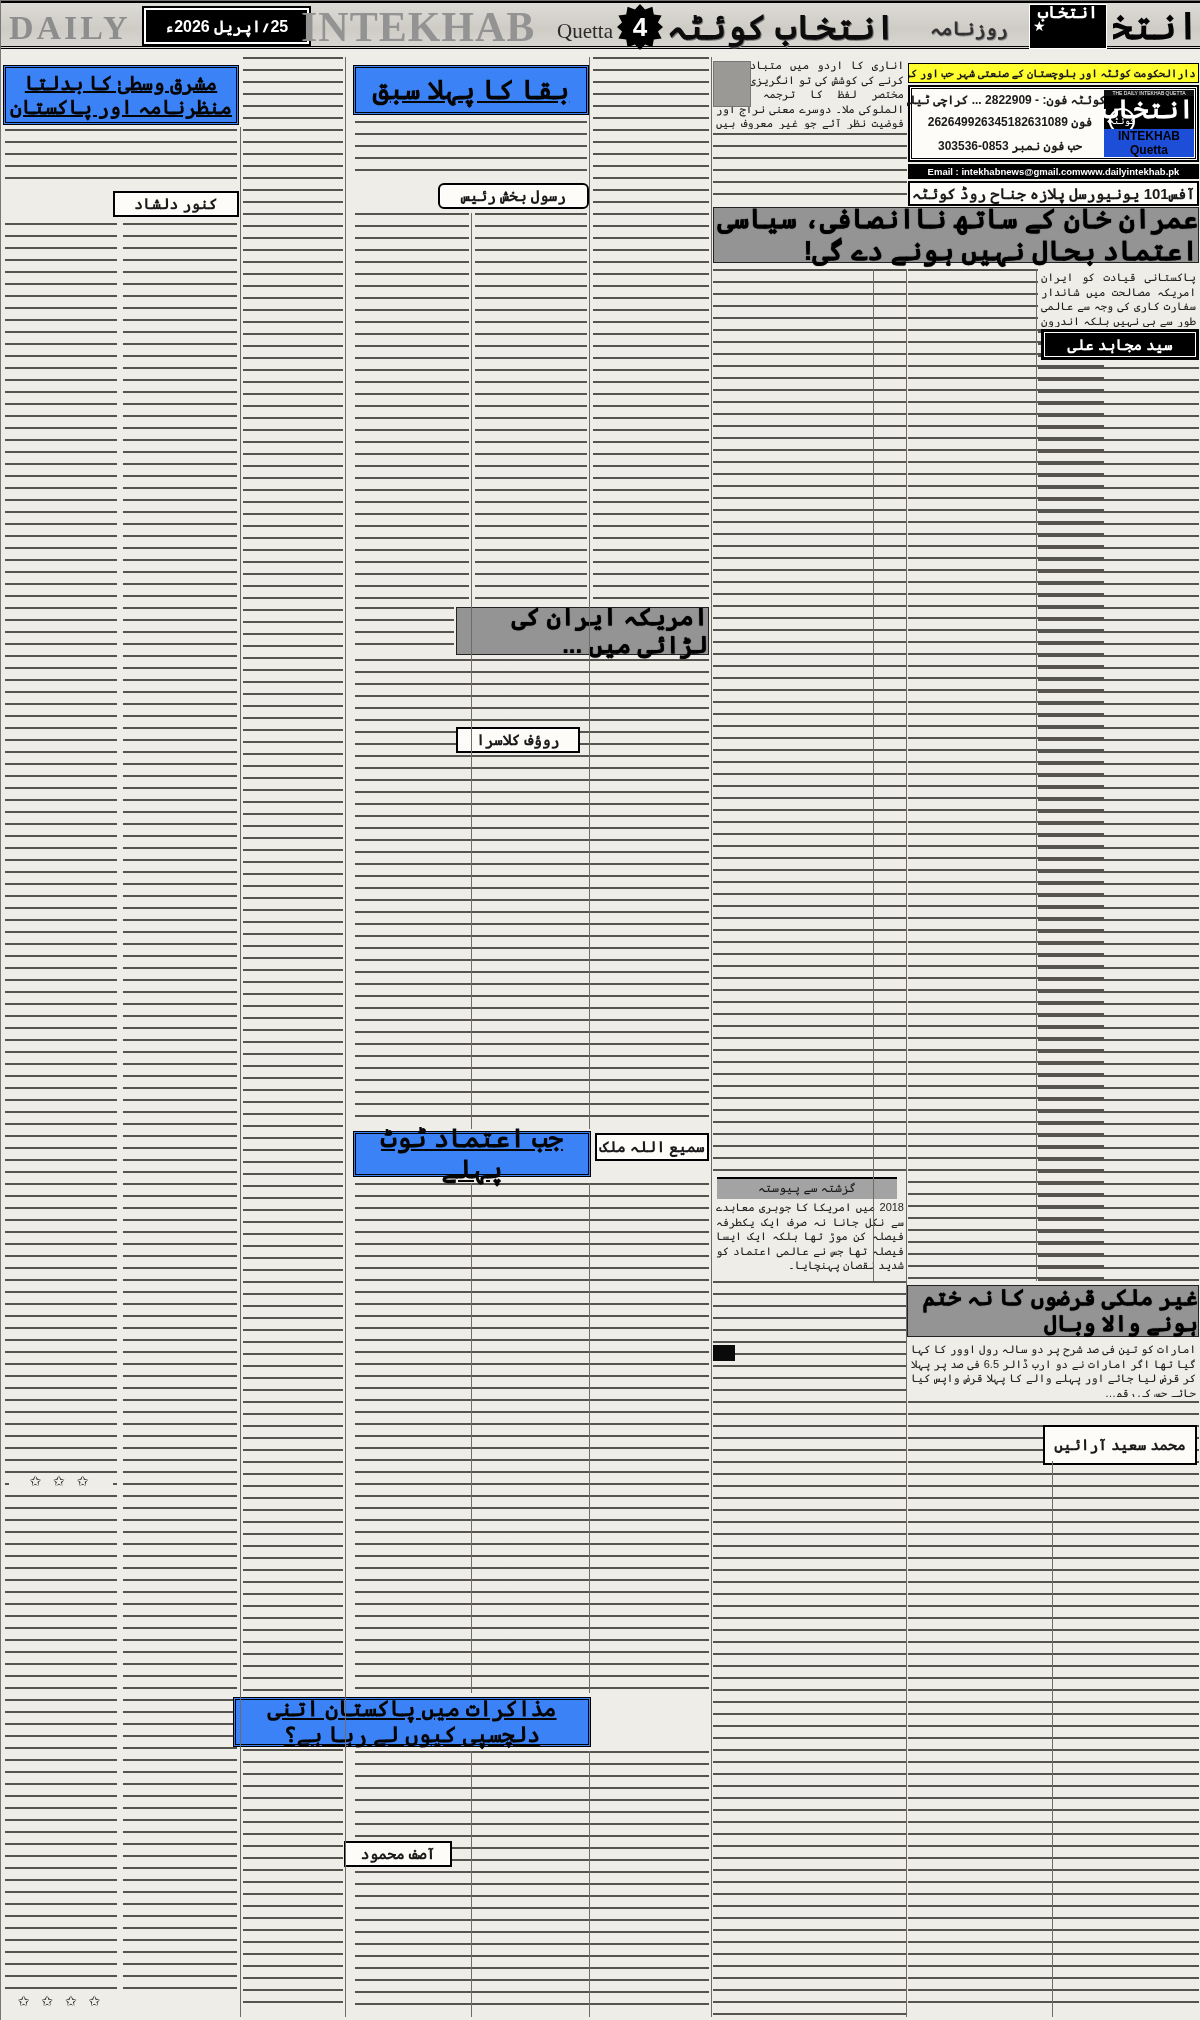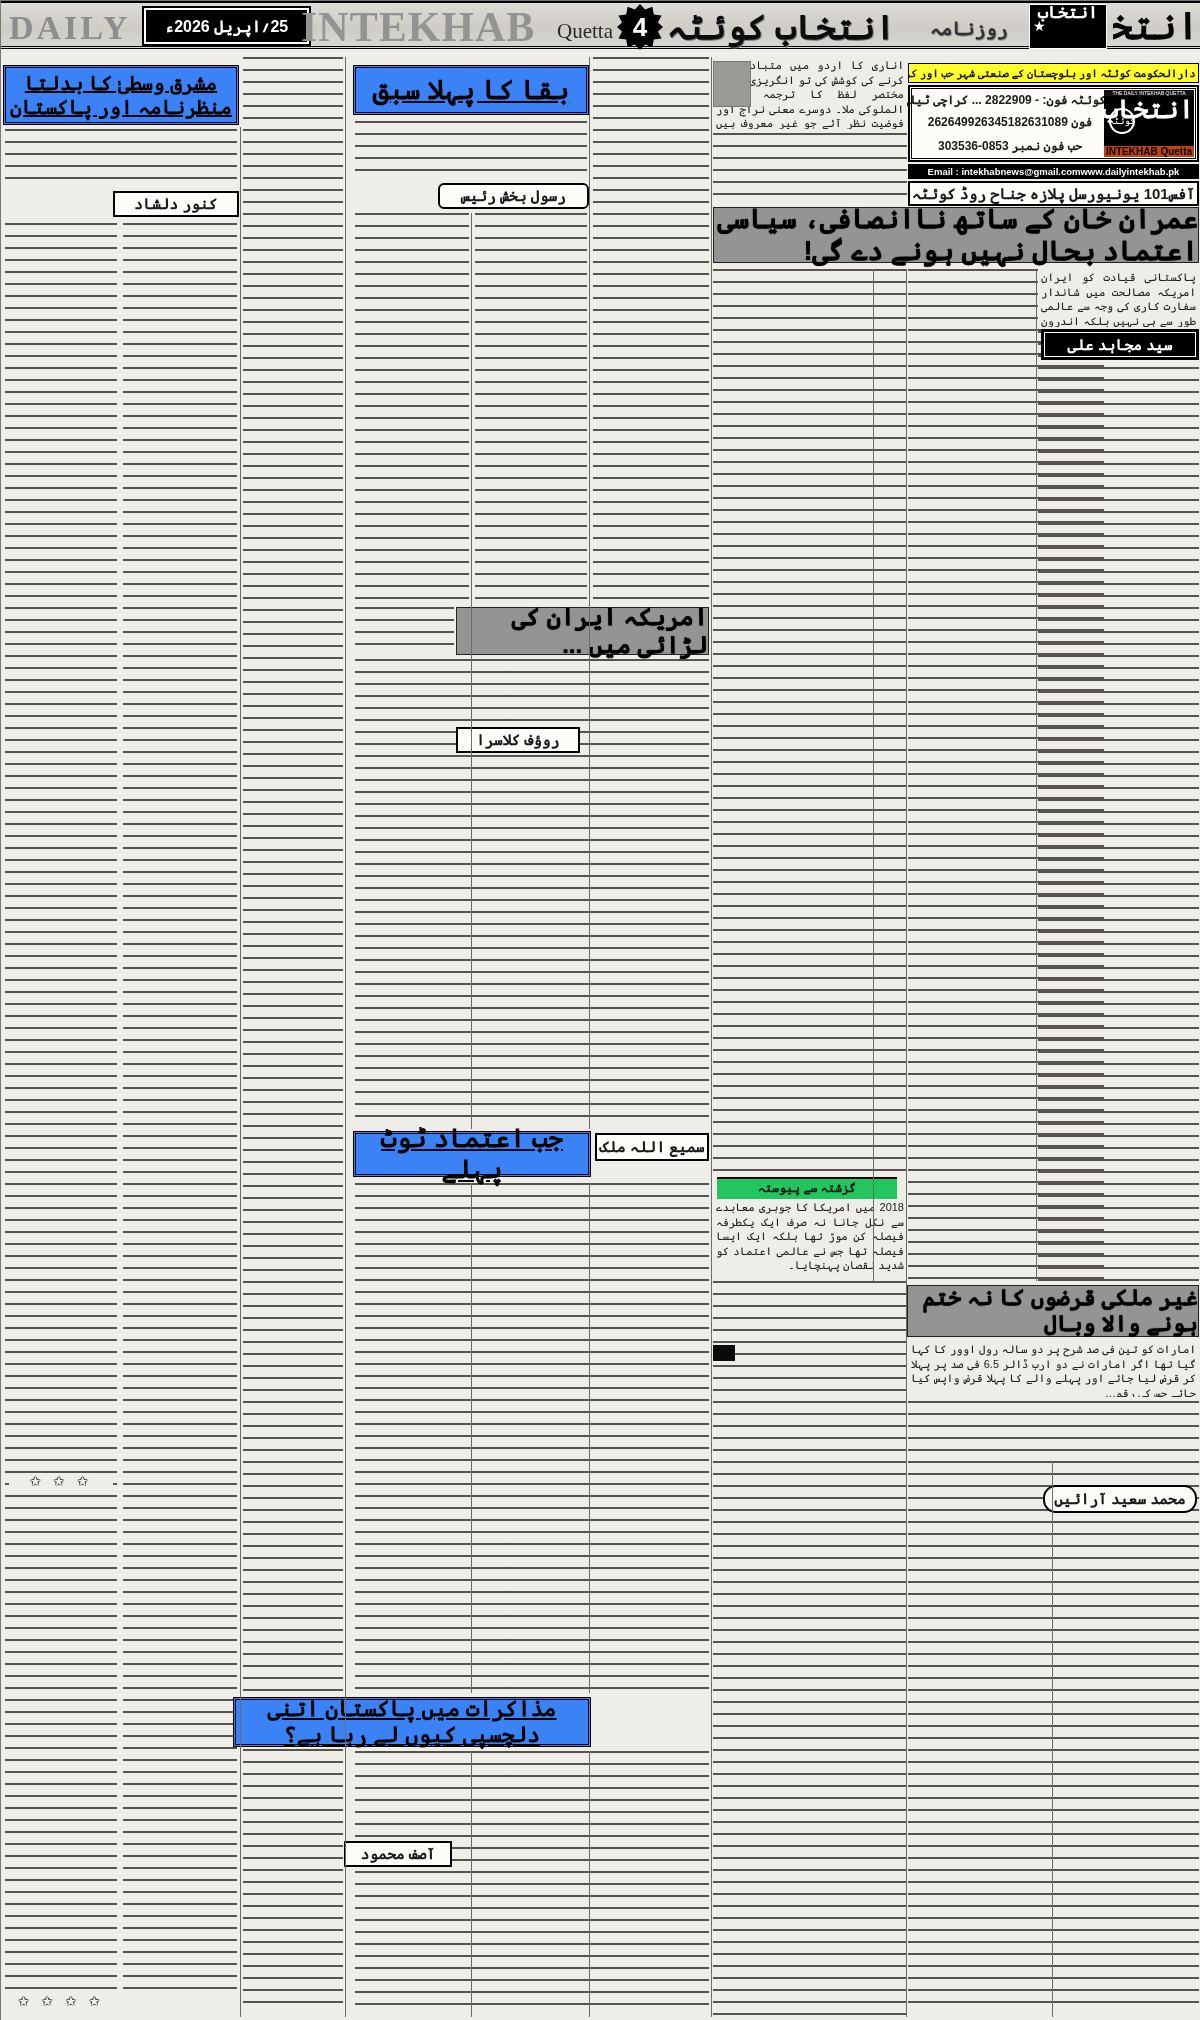--- a/index.html
+++ b/index.html
@@ -43,40 +43,40 @@
         font-weight:bold;color:#000;text-shadow:0 0 1px #000;}
   .hbox{position:absolute;background:#3b82f6;border:3px double #000;box-sizing:border-box;
         display:flex;align-items:center;justify-content:center;direction:rtl;
         font-weight:bold;color:#050505;text-align:center;text-decoration:underline;}
   .author{position:absolute;background:#fdfcf9;border:2px solid #000;box-shadow:0 0 0 1px #fff inset;
         box-sizing:border-box;display:flex;align-items:center;justify-content:center;direction:rtl;
         font-weight:bold;font-size:15px;}
   .author.dark{background:#000;color:#fff;border:1px solid #000;box-shadow:0 0 0 2px #000, inset 0 0 0 1px #fff;}
   .body-urdu{position:absolute;background:#efede8;direction:rtl;text-align:justify;
         font-size:11px;line-height:1.32;color:#222;overflow:hidden;padding:1px 3px;box-sizing:border-box;}
-  .label-small{position:absolute;background:#22c55e;direction:rtl;text-align:center;
-        font-size:12px;font-weight:bold;border-top:2px solid #000;padding-top:2px;}
+  .label-small{position:absolute;background:#a3a3a3;direction:rtl;text-align:center;
+        font-size:12px;font-weight:normal;border-top:2px solid #000;padding-top:2px;}
   .stars{position:absolute;background:#efede8;text-align:center;font-size:14px;letter-spacing:4px;color:#111;}
   .grayph{position:absolute;background:#9b9995;border:1px solid #777;}
   .blackbox{position:absolute;background:#0a0a0a;}
   
   .pubstrip{position:absolute;left:907px;top:62px;width:291px;height:20px;background:#ffff2e;
         border:1px solid #000;box-sizing:border-box;direction:rtl;display:flex;align-items:center;justify-content:center;
         font-size:10.5px;font-weight:bold;white-space:nowrap;overflow:hidden;}
   .phonebox{position:absolute;left:907px;top:84px;width:291px;height:77px;background:#fdfcf9;
         border:2px solid #000;box-shadow:inset 0 0 0 1px #fff,inset 0 0 0 2px #000;box-sizing:border-box;}
   .phoneline{position:absolute;left:4px;width:192px;direction:rtl;text-align:center;
         font-size:12px;font-weight:bold;white-space:nowrap;}
   .plogo{position:absolute;right:3px;top:3px;width:90px;height:67px;background:#000;overflow:hidden;}
   .plogo .tiny{font-size:5px;color:#fff;background:#111;text-align:center;white-space:nowrap;overflow:hidden;}
   .plogo .word{color:#fff;font-size:26px;font-weight:bold;direction:rtl;text-align:center;line-height:1.0;}
   .plogo .globe{position:absolute;left:5px;top:18px;width:22px;height:22px;border-radius:50%;
         border:2px solid #fff;color:#fff;font-size:9px;display:flex;align-items:center;justify-content:center;}
-  .plogo .cap{position:absolute;left:0;bottom:0;width:100%;background:#c2410c;color:#000;
-        font-size:10px;font-weight:bold;text-align:center;}
+  .plogo .cap{position:absolute;left:0;bottom:0;width:100%;background:#1d4ed8;color:#000;
+        font-size:12px;font-weight:bold;text-align:center;}
   .emailbar{position:absolute;left:907px;top:163px;width:291px;height:15px;background:#000;
         color:#fff;font-size:9.5px;font-weight:bold;display:flex;align-items:center;justify-content:center;
         white-space:nowrap;overflow:hidden;}
   .addrbar{position:absolute;left:907px;top:180px;width:291px;height:25px;background:#fdfcf9;
         border:2px solid #000;box-sizing:border-box;direction:rtl;display:flex;align-items:center;justify-content:center;
         font-size:15px;font-weight:bold;}
 </style>
 </head>
 <body>
 
@@ -133,21 +133,21 @@
     <span>www.dailyintekhab.pk</span>
   </div>
   <div class="addrbar">آفس101 یونیورسل پلازہ جناح روڈ کوئٹہ</div>
 
   <div class="hbar" style="left:712px;top:206px;width:486px;height:56px;font-size:27px;">عمران خان کے ساتھ ناانصافی، سیاسی اعتماد بحال نہیں ہونے دے گی!</div>
   <div class="body-urdu" style="left:1037px;top:268px;width:161px;height:58px;">پاکستانی قیادت کو ایران امریکہ مصالحت میں شاندار سفارت کاری کی وجہ سے عالمی طور سے ہی نہیں بلکہ اندرون ملک بھی سراہا جا رہا ہے۔ اگرچہ بے بنیاد تنقید کے عادی عناصر کی بھی کمی نہیں ہے لیکن ذمہ دار حلقوں میں ایک مشکل صورت حال…</div>
   <div class="author dark" style="left:1042px;top:330px;width:154px;height:27px;">سید مجاہد علی</div>
 
   <div class="hbar" style="left:906px;top:1284px;width:292px;height:52px;font-size:22px;">غیر ملکی قرضوں کا نہ ختم ہونے والا وبال</div>
   <div class="body-urdu" style="left:907px;top:1340px;width:291px;height:56px;">امارات کو تین فی صد شرح پر دو سالہ رول اوور کا کہا گیا تھا اگر امارات نے دو ارب ڈالر 6.5 فی صد پر پہلا کر قرض لیا جائے اور پہلے والے کا پہلا قرض واپس کیا جائے جس کی رقم…</div>
-  <div class="author" style="left:1042px;top:1484px;width:154px;height:28px;border-radius:13px;">محمد سعید آرائیں</div>
+  <div class="author" style="left:1042px;top:1424px;width:154px;height:40px;">محمد سعید آرائیں</div>
 
   <div class="hbox" style="left:352px;top:64px;width:236px;height:50px;font-size:27px;">بقا کا پہلا سبق</div>
   <div class="author" style="left:437px;top:182px;width:151px;height:26px;border-radius:6px;">رسول بخش رئیس</div>
   <div class="body-urdu" style="left:712px;top:56px;width:194px;height:72px;">اناری کا اردو میں متبادل تلاش کرنے کی کوشش کی تو انگریزی کے اس مختصر لفظ کا ترجمہ طوائف الملوکی ملا۔ دوسرے معنی نراج اور فوضیت نظر آئے جو غیر معروف ہیں اور بھی کسی عبارت میں آج تک نہیں پڑھے۔</div>
 
   <div class="hbar" style="left:455px;top:606px;width:253px;height:48px;font-size:24px;">امریکہ ایران کی لڑائی میں ...</div>
   <div class="author" style="left:455px;top:726px;width:124px;height:26px;">روؤف کلاسرا</div>
 
   <div class="hbox" style="left:352px;top:1130px;width:238px;height:46px;font-size:26px;">جب اعتماد ٹوٹ پہلے</div>
   <div class="author" style="left:594px;top:1132px;width:114px;height:28px;">سمیع اللہ ملک</div>

